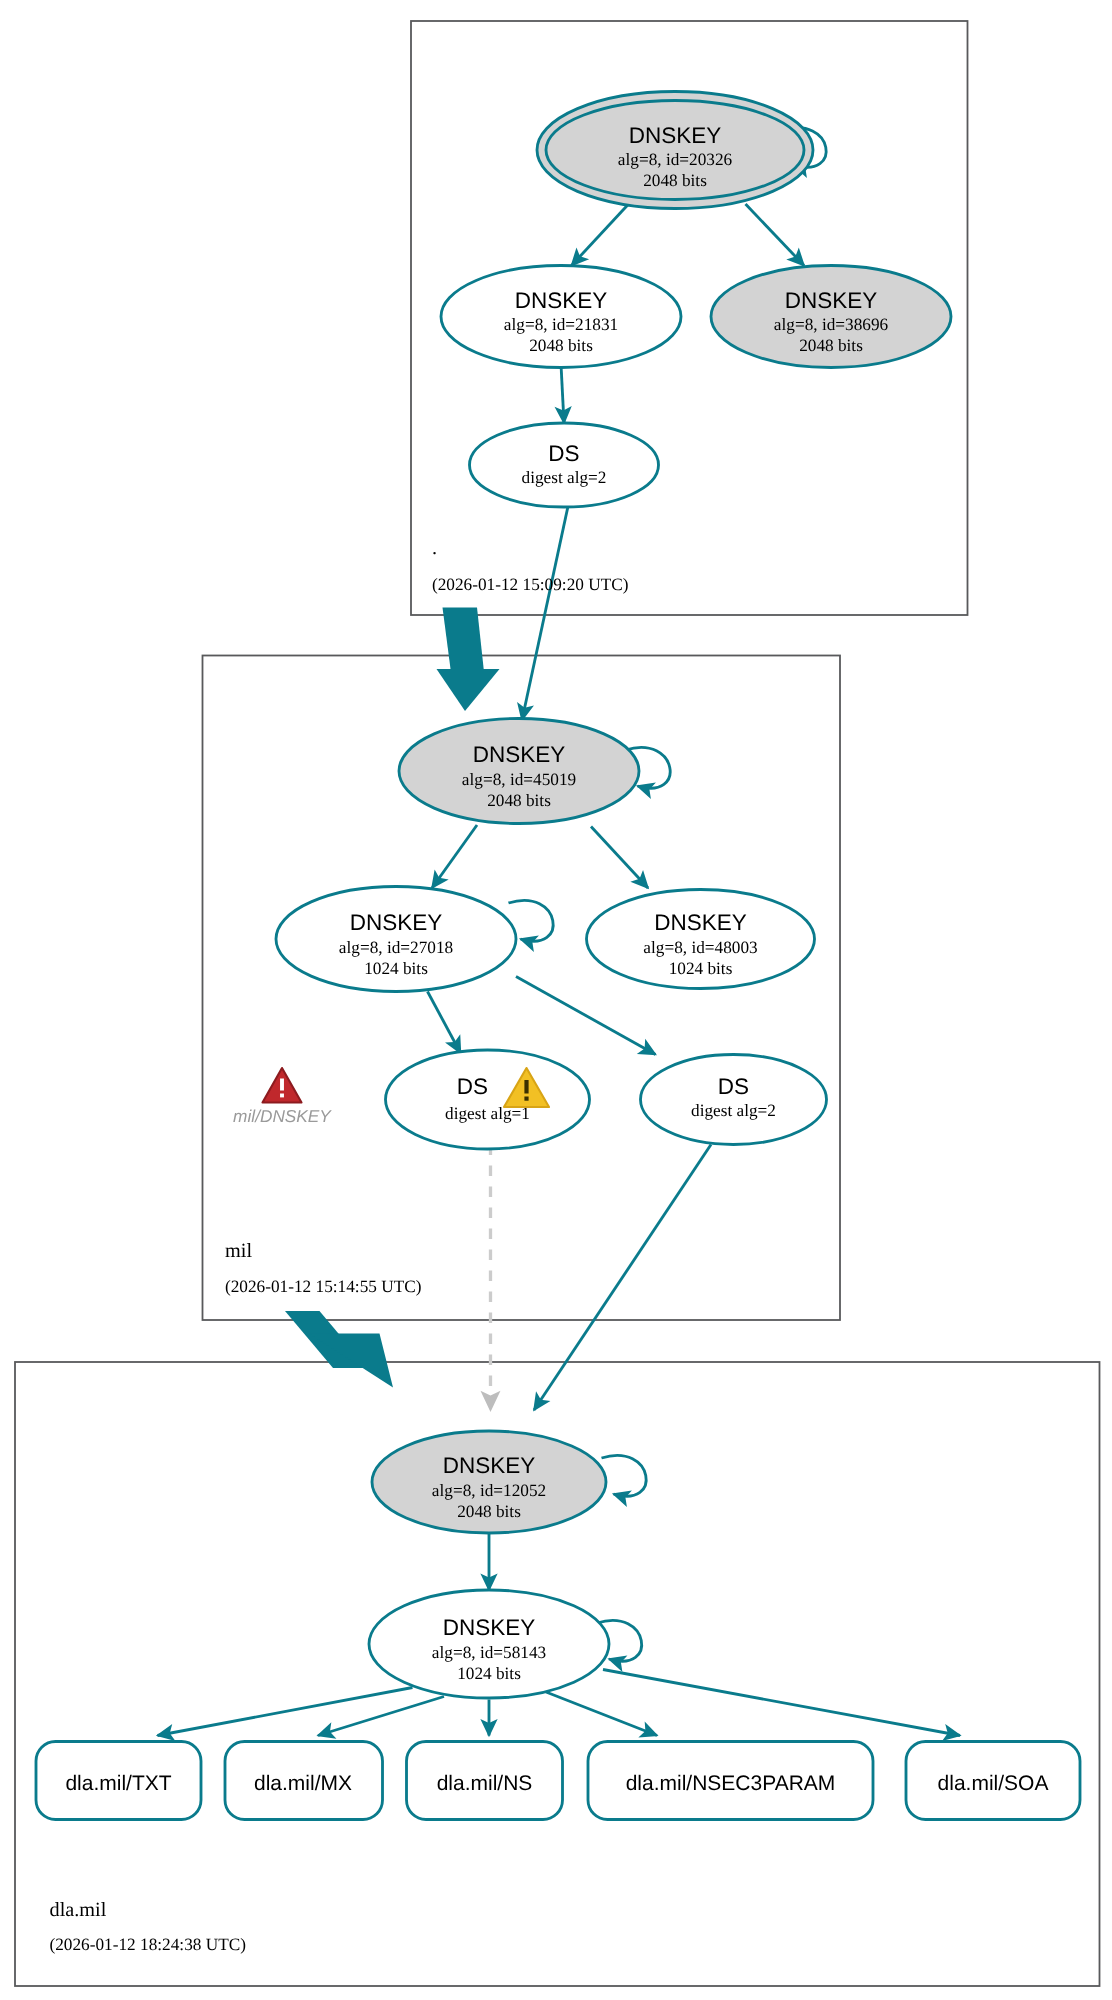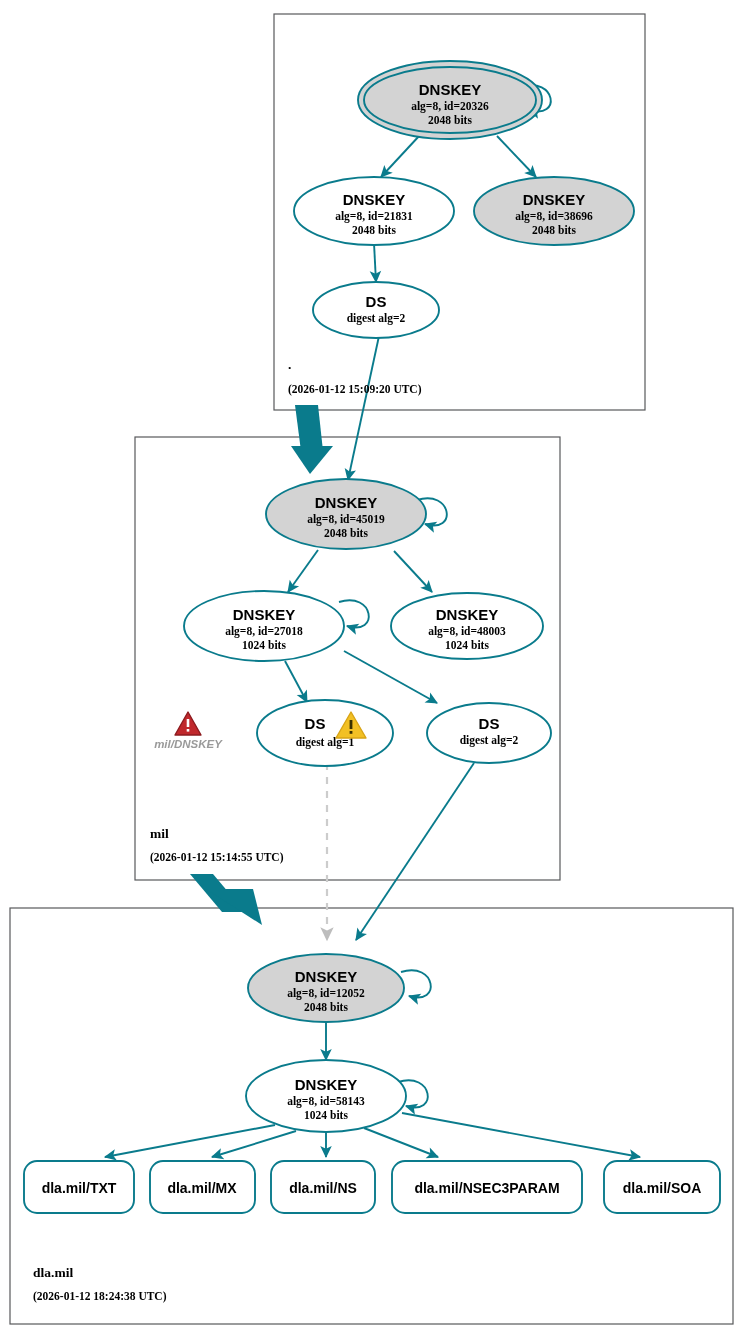--- a/index.html
+++ b/index.html
@@ -1,18 +1,18 @@
 <!DOCTYPE html>
 <html><head>
 <meta charset="utf-8">
 <style>
   html,body{margin:0;padding:0;background:#ffffff;}
   body{width:741px;height:1333px;position:relative;overflow:hidden;
        font-family:"Liberation Sans",sans-serif;}
-  #stage{position:absolute;inset:0;width:741px;height:1333px;font-weight:bold;}
+  #stage{position:absolute;inset:0;width:741px;height:1333px;}
   svg{display:block;}
   .zonebox{fill:#ffffff;stroke:#58595b;stroke-width:1.2;}
   .edge{fill:none;stroke:#0a7b8c;stroke-width:1.9;}
   .edge-thick{fill:#0a7b8c;stroke:none;}
   .edge-dash{fill:none;stroke:#cccccc;stroke-width:2.2;stroke-dasharray:7 7;}
   .node-ell{stroke:#0a7b8c;stroke-width:1.9;}
   .ell-white{fill:#ffffff;}
   .ell-gray{fill:#d3d3d3;}
   .rrbox{fill:#ffffff;stroke:#0a7b8c;stroke-width:1.9;}
   .t-title{font-family:"Liberation Sans",sans-serif;font-size:15px;fill:#000;}

